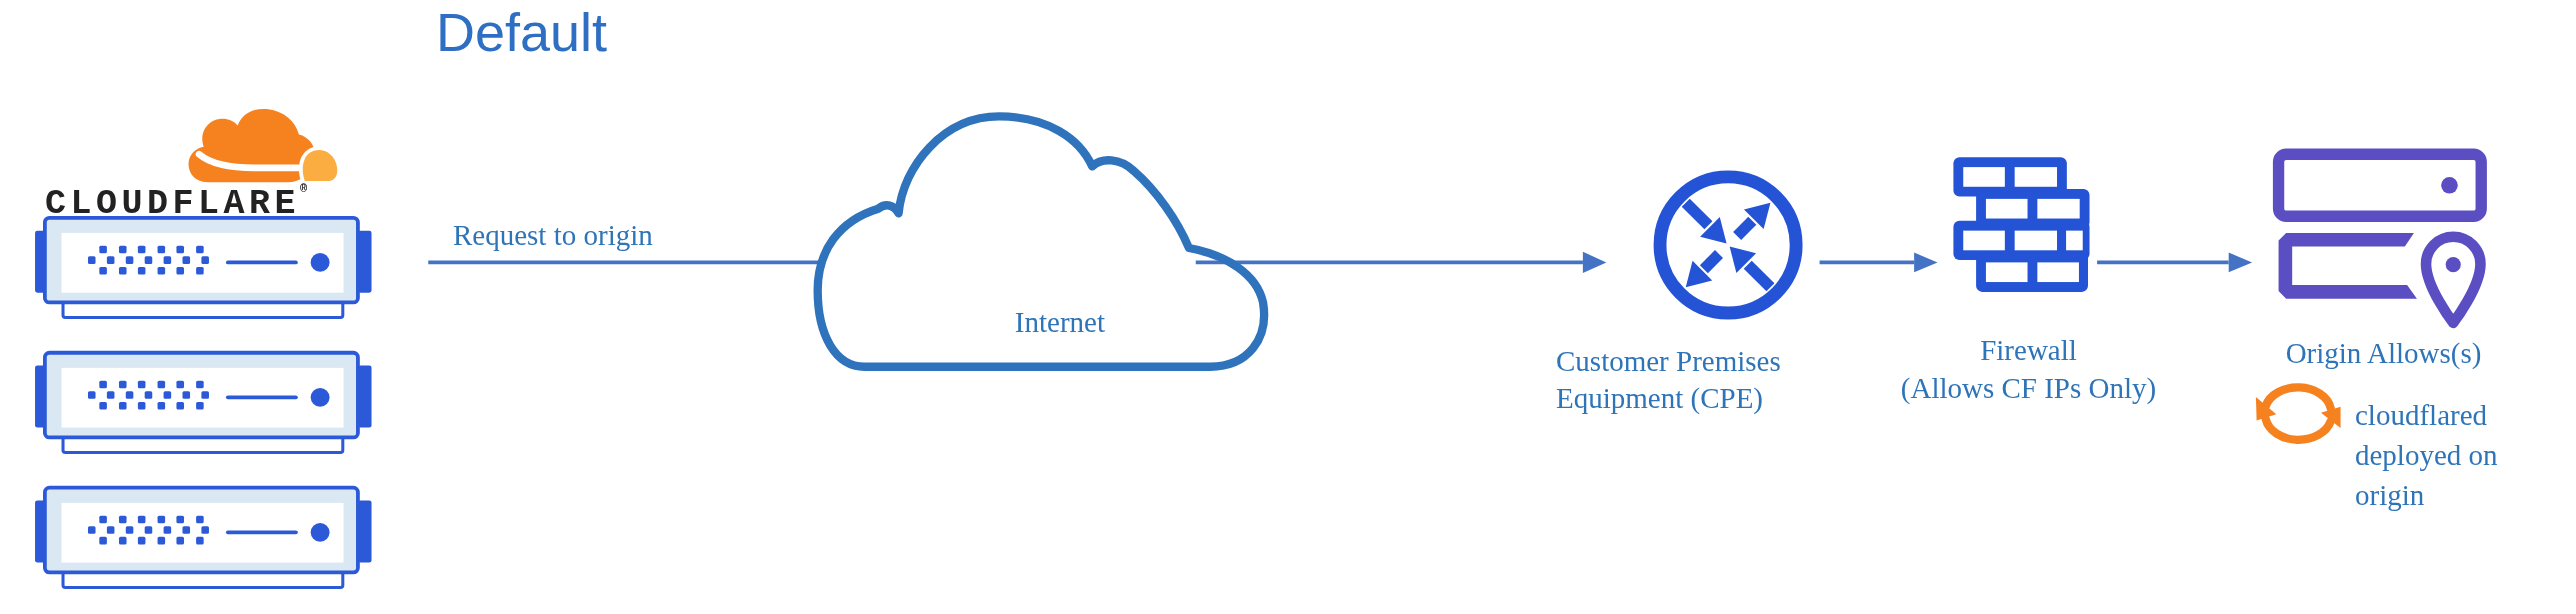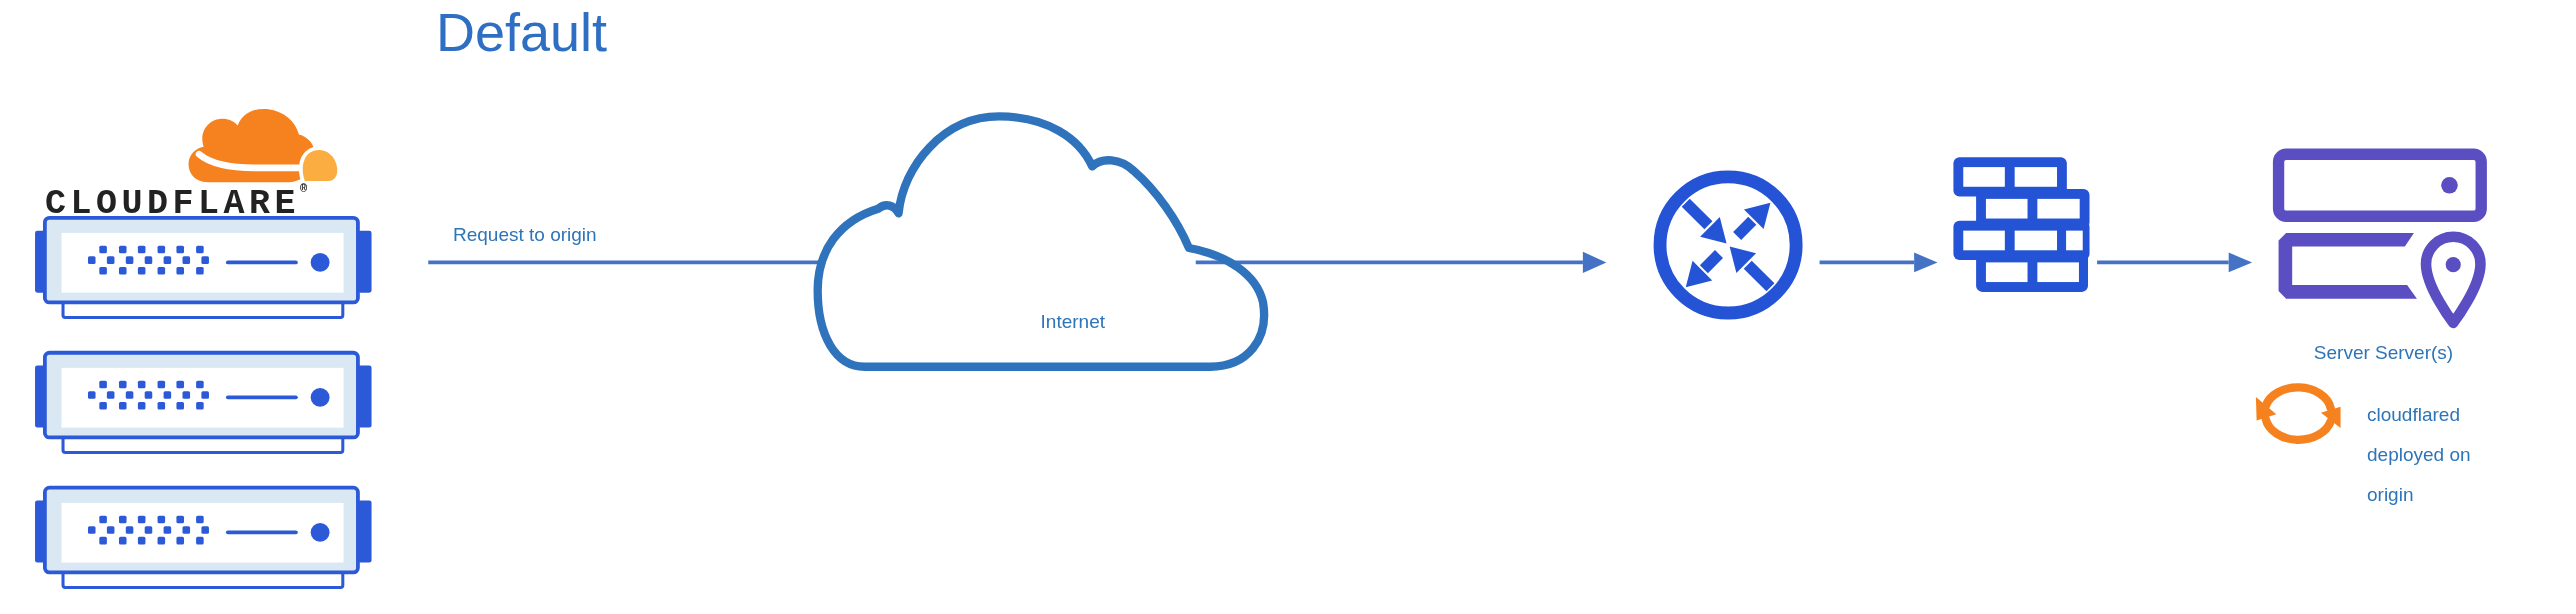--- a/index.html
+++ b/index.html
@@ -1,21 +1,21 @@
 <!DOCTYPE html>
 <html style="--arrow_blue: #4472C4; --label_blue: #2E74B8; --title_blue: #2F6FC3; --icon_blue: #2453D6; --server_blue: #2B59D8; --server_panel: #D9E8F2; --cloud_stroke: #2E73BB; --purple: #5B4EC2; --orange: #F6821F; --orange_light: #FBAD41; --wordmark_black: #222222;font-size:12px"><head>
 <meta charset="utf-8">
 <style>
   html,body{margin:0;padding:0;background:#fff;}
   .canvas{
     position:relative;width:2576px;height:610px;background:#fff;overflow:hidden;
     font-family:"Liberation Sans",sans-serif;
   }
   .layer{position:absolute;left:0;top:0;}
-  .lbl{position:absolute;color:var(--label_blue);font-size:19px;line-height:38px;white-space:pre;}
+  .lbl{position:absolute;color:var(--label_blue);font-size:29px;line-height:38px;white-space:pre;font-family:Liberation Serif, serif;}
   .center{text-align:center;}
   .title{
     position:absolute;left:436px;top:0px;font-size:54px;line-height:64px;
     color:var(--title_blue);font-weight:normal;
   }
   .wordmark{
     position:absolute;left:45px;top:182px;font-size:35px;font-weight:bold;
     letter-spacing:4.5px;color:var(--wordmark_black);white-space:nowrap;font-family:Liberation Mono, monospace;
   }
   .wordmark sup{font-size:12px;letter-spacing:0;vertical-align:21px;}
@@ -171,20 +171,22 @@
 
   <div class="title">Default</div>
 
   <div class="wordmark"><span>CLOUDFLARE</span><sup>®</sup></div>
 
   <div class="lbl" style="left:453px;top:216px;">Request to origin</div>
 
 
   <div class="lbl center" style="left:878px;top:303px;width:227px;text-align:right;">Internet</div>
 
+  <div class="lbl" style="left:1556px;top:343px;line-height:37px;"><span>Customer Premises</span><br><span>Equipment (CPE)</span></div>
 
+  <div class="lbl center" style="left:1877px;top:331px;width:303px;line-height:38px;"><span>Firewall</span><br><span>(Allows CF IPs Only)</span></div>
 
-  <div class="lbl center" style="left:2232px;top:334px;width:303px;">Server Server(s)</div>
+  <div class="lbl center" style="left:2232px;top:334px;width:303px;">Origin Allows(s)</div>
 
-  <div class="lbl" style="left:2355px;top:395px;line-height:40px;margin-left:12px;"><span>cloudflared</span><br><span>deployed on</span><br><span>origin</span></div>
+  <div class="lbl" style="left:2355px;top:395px;line-height:40px;"><span>cloudflared</span><br><span>deployed on</span><br><span>origin</span></div>
 
 </div>
 
 
 </body></html>

